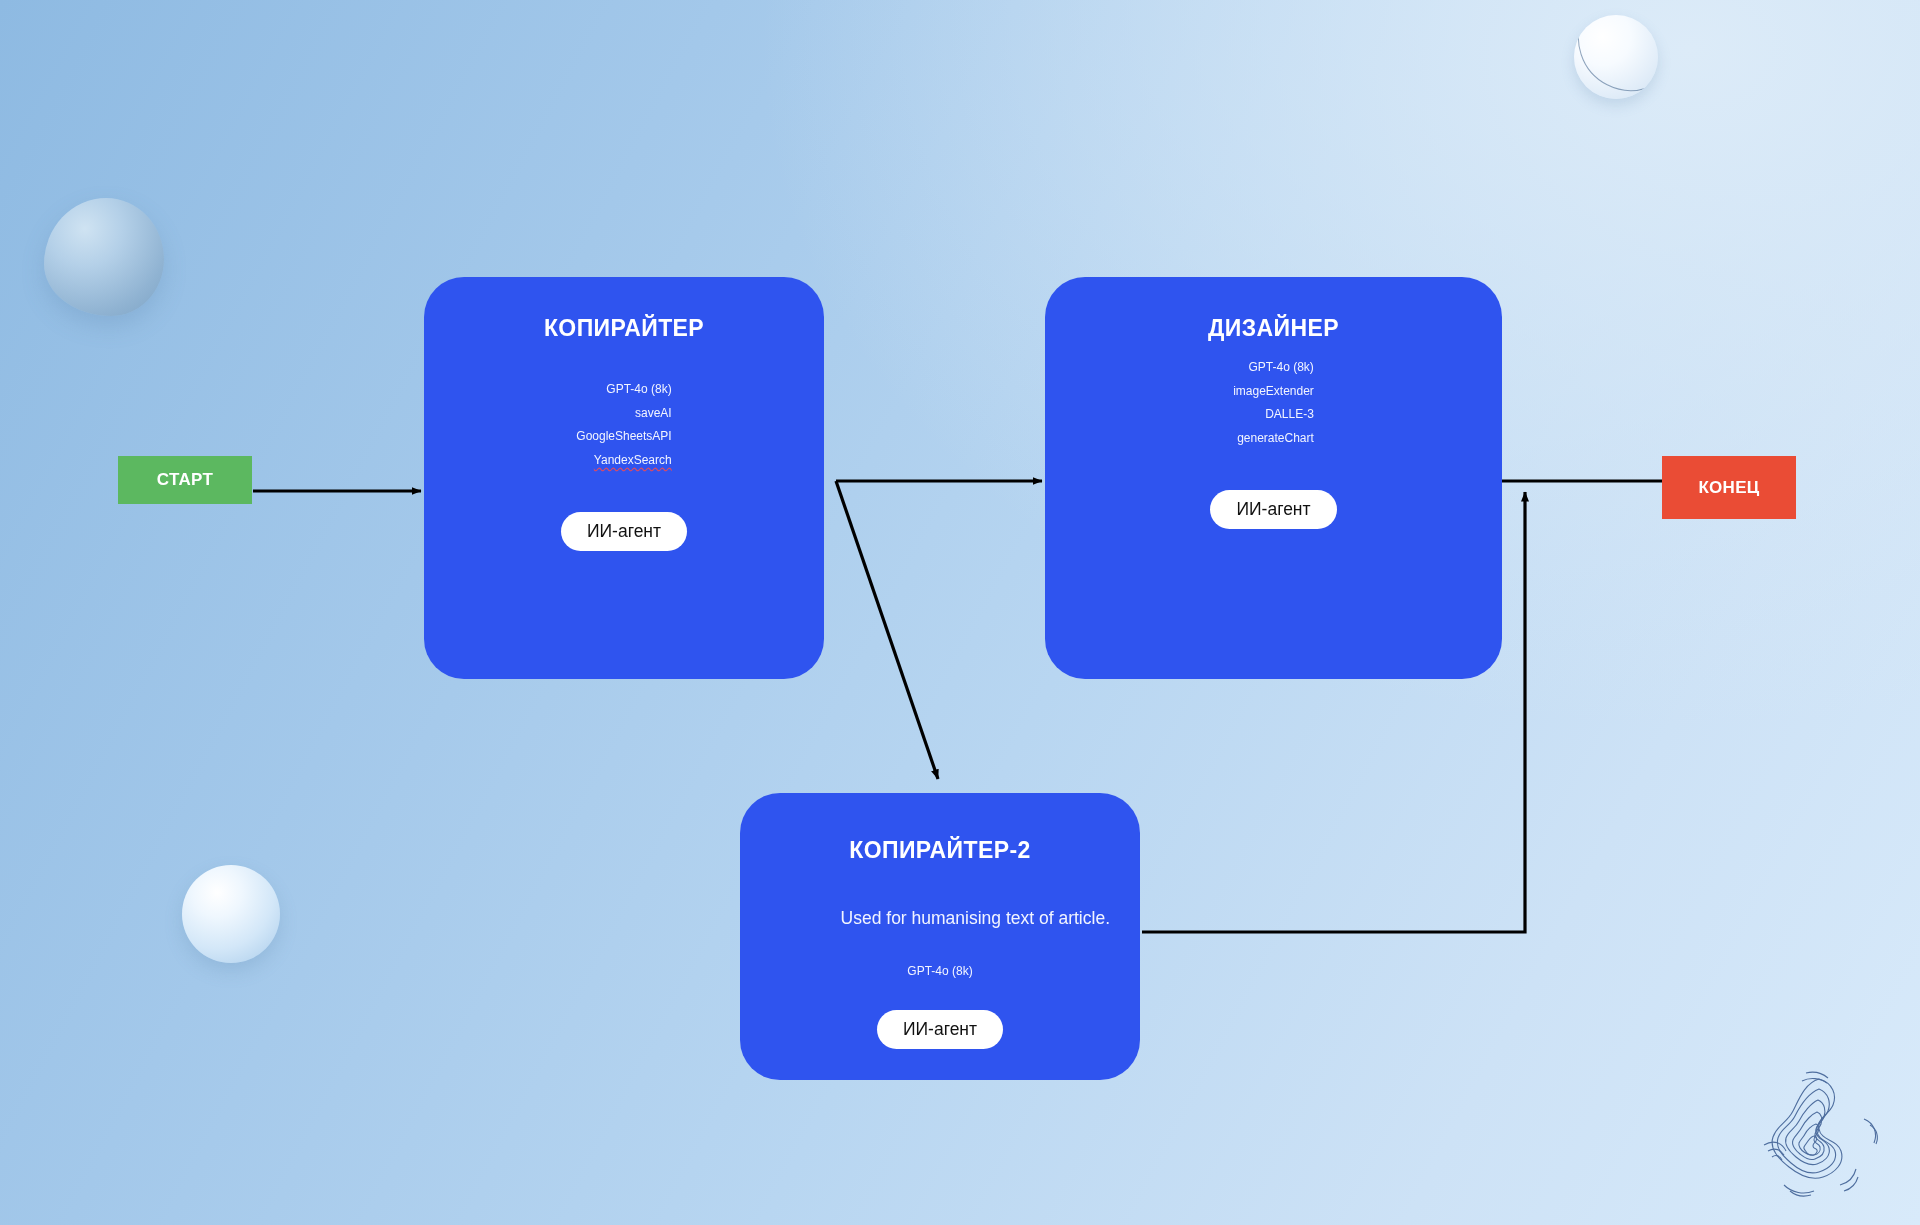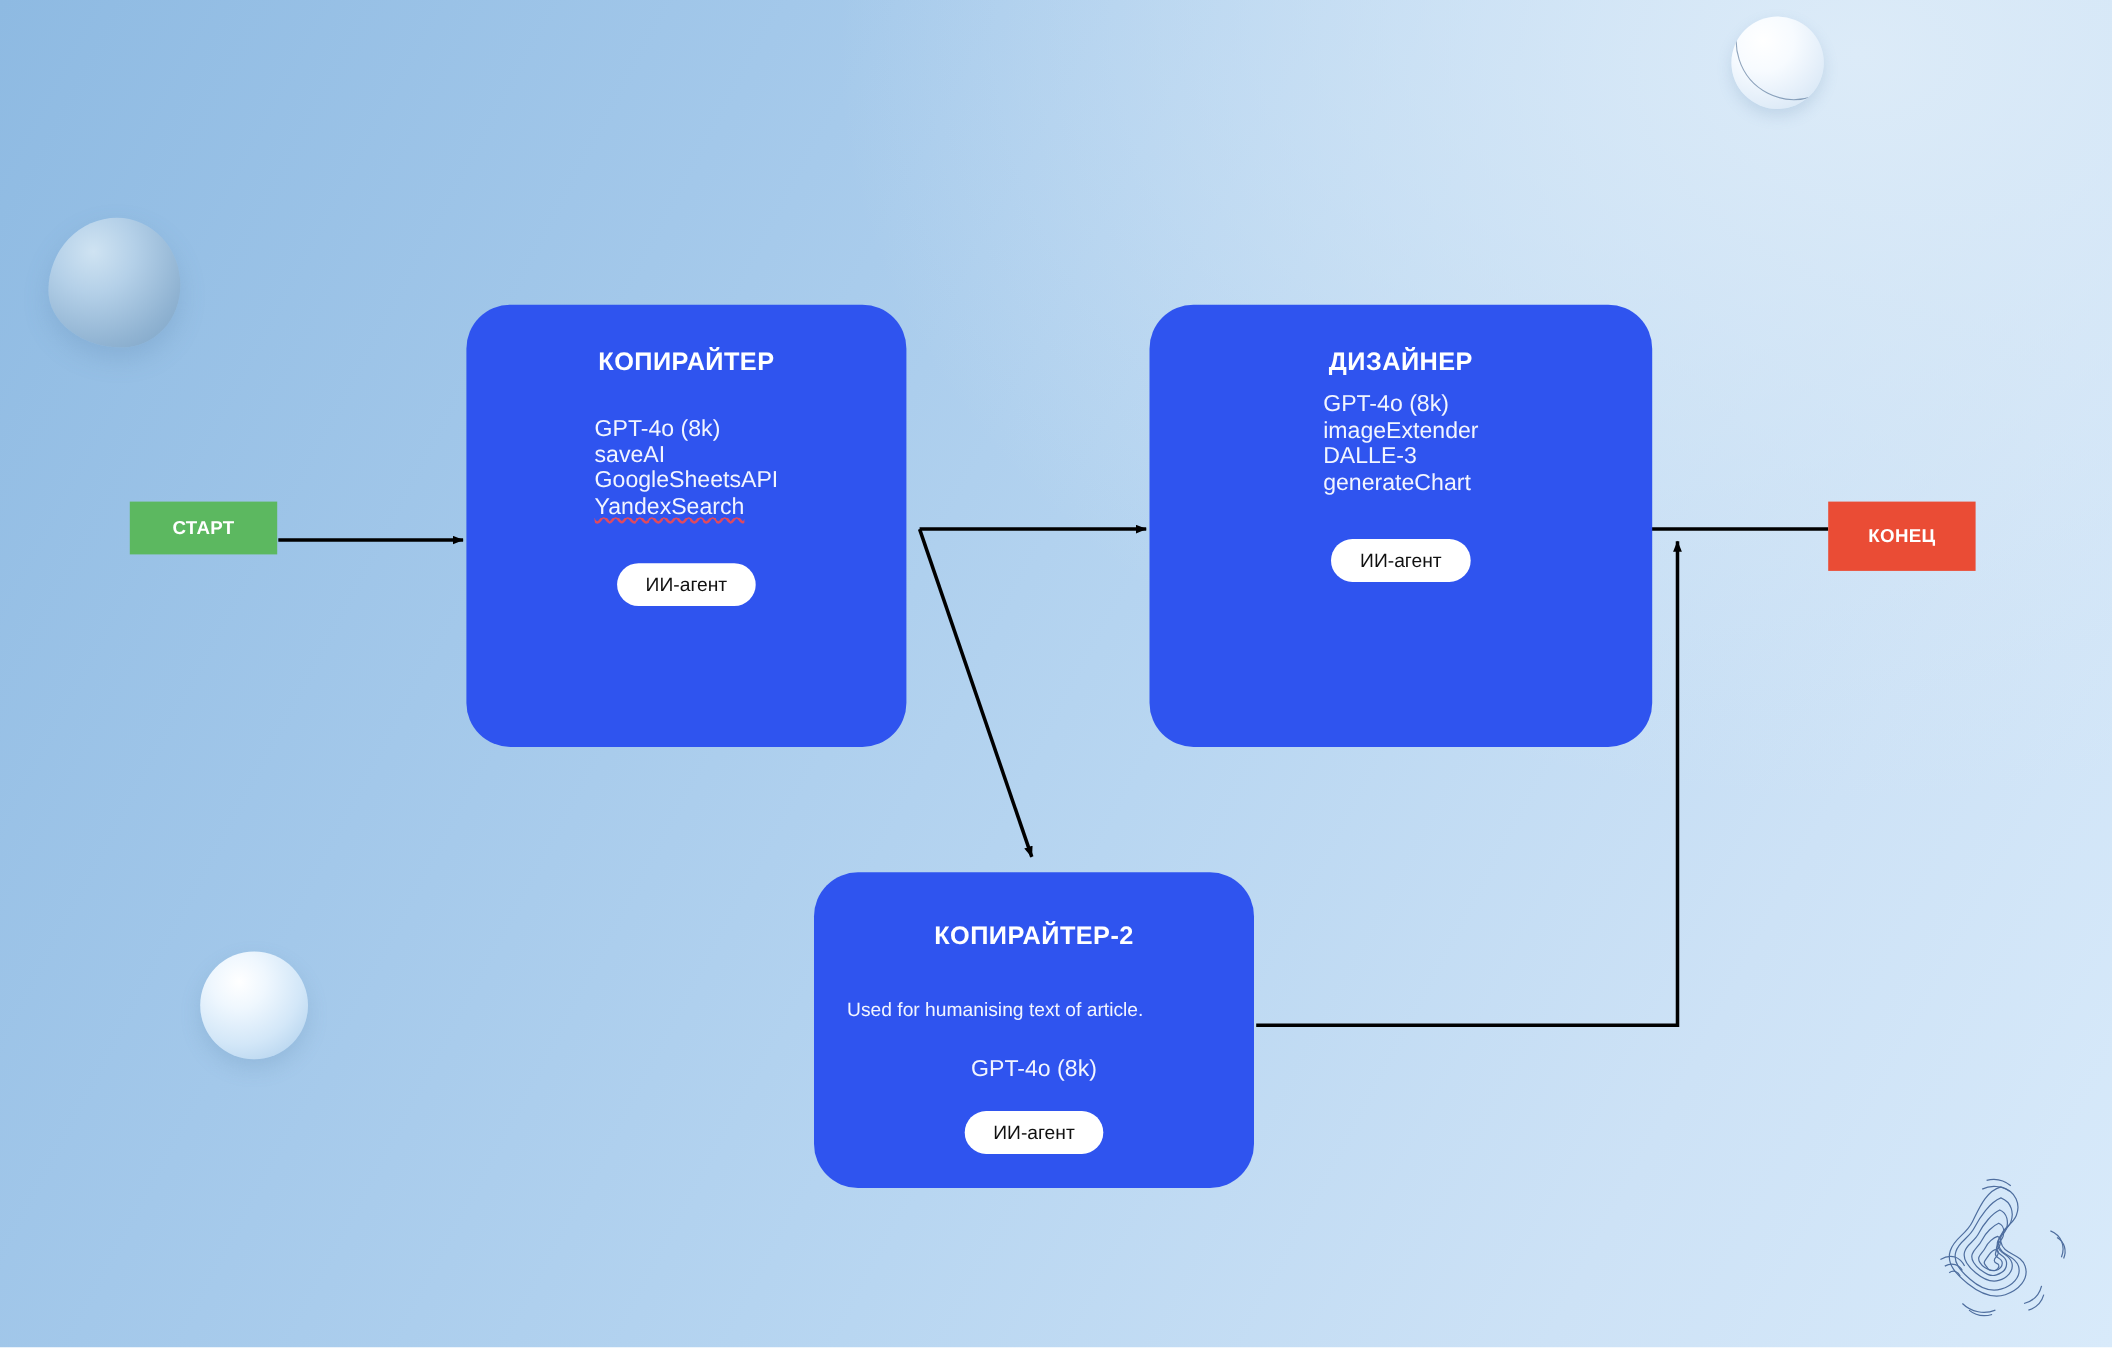--- a/index.html
+++ b/index.html
@@ -92,37 +92,37 @@
 
   
   .agent-card {
     position: absolute;
     background: #2f54ef;
     border-radius: 40px;
     display: flex;
     flex-direction: column;
     align-items: center;
     color: #ffffff;
-    text-align: left;
+    text-align: right;
     box-sizing: border-box;
   }
   .card-title {
     font-size: 23px;
     font-weight: 700;
     letter-spacing: 0.4px;
     color: #ffffff;
   }
   .card-desc {
     font-size: 17.5px;
     line-height: 24px;
     font-weight: 400;
     color: #f2f5ff;
   }
   .card-tools {
-    font-size: 21px;
+    font-size: 12px;
     line-height: 23.5px;
     font-weight: 400;
     color: #f2f5ff;
   }
   .tool-line { display: block; }
   .tool-line.misspelled {
     text-decoration: underline wavy #e04a5f;
     text-decoration-skip-ink: none;
     text-underline-offset: 3px;
   }

